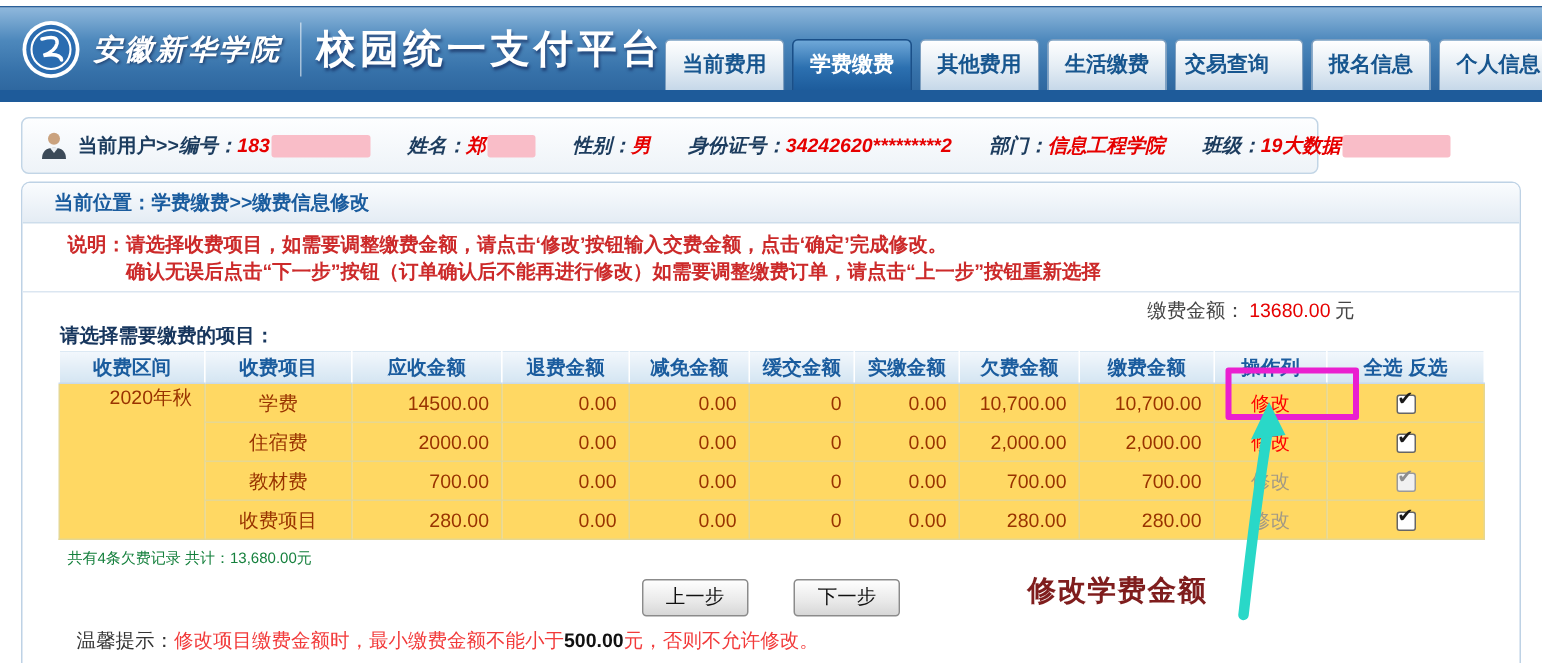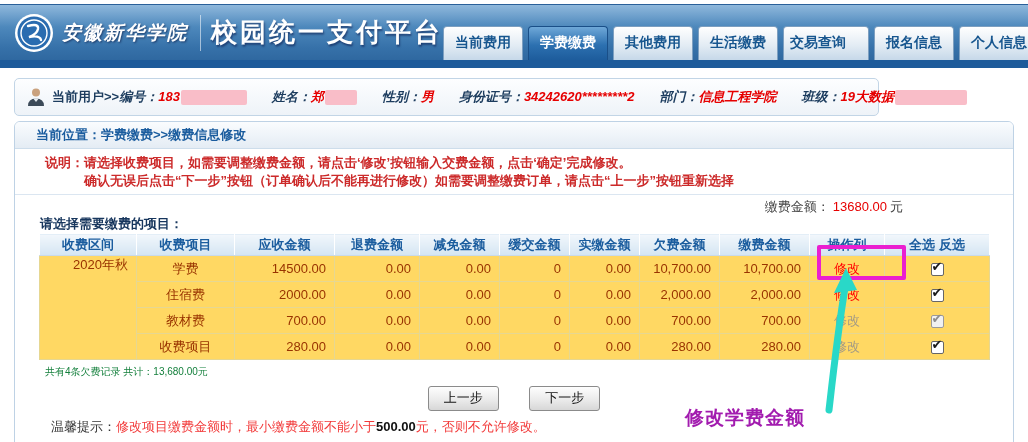--- a/index.html
+++ b/index.html
@@ -81,21 +81,21 @@
   .tip { margin-top: 9px; padding-left: 36px; font-size: 13px; }
   .tip-label { color: #333; }
   .tip-red { color: #f23a3a; }
   .tip-bold { color: #111; font-weight: bold; }
 
   
   .highlight-box { position: absolute; left: 817px; top: 245px; width: 89px; height: 35px;
     border: 4px solid #ea1fd0; border-radius: 2px; pointer-events: none; }
   .arrow-svg { position: absolute; left: 0; top: 0; pointer-events: none; }
   .annotation { position: absolute; left: 685px; top: 381px; font-size: 19px; font-weight: bold;
-    color: #a21caf; letter-spacing: 1px; margin-top: 24px; }
+    color: #7f1d1d; letter-spacing: 1px; }
 </style>
 </head>
 <body>
 
 <div class="page">
 
   <div class="header">
     <div class="brand">
       <svg class="logo" viewBox="0 0 40 40">
         <circle cx="20" cy="20" r="19" fill="#ffffff"></circle>

